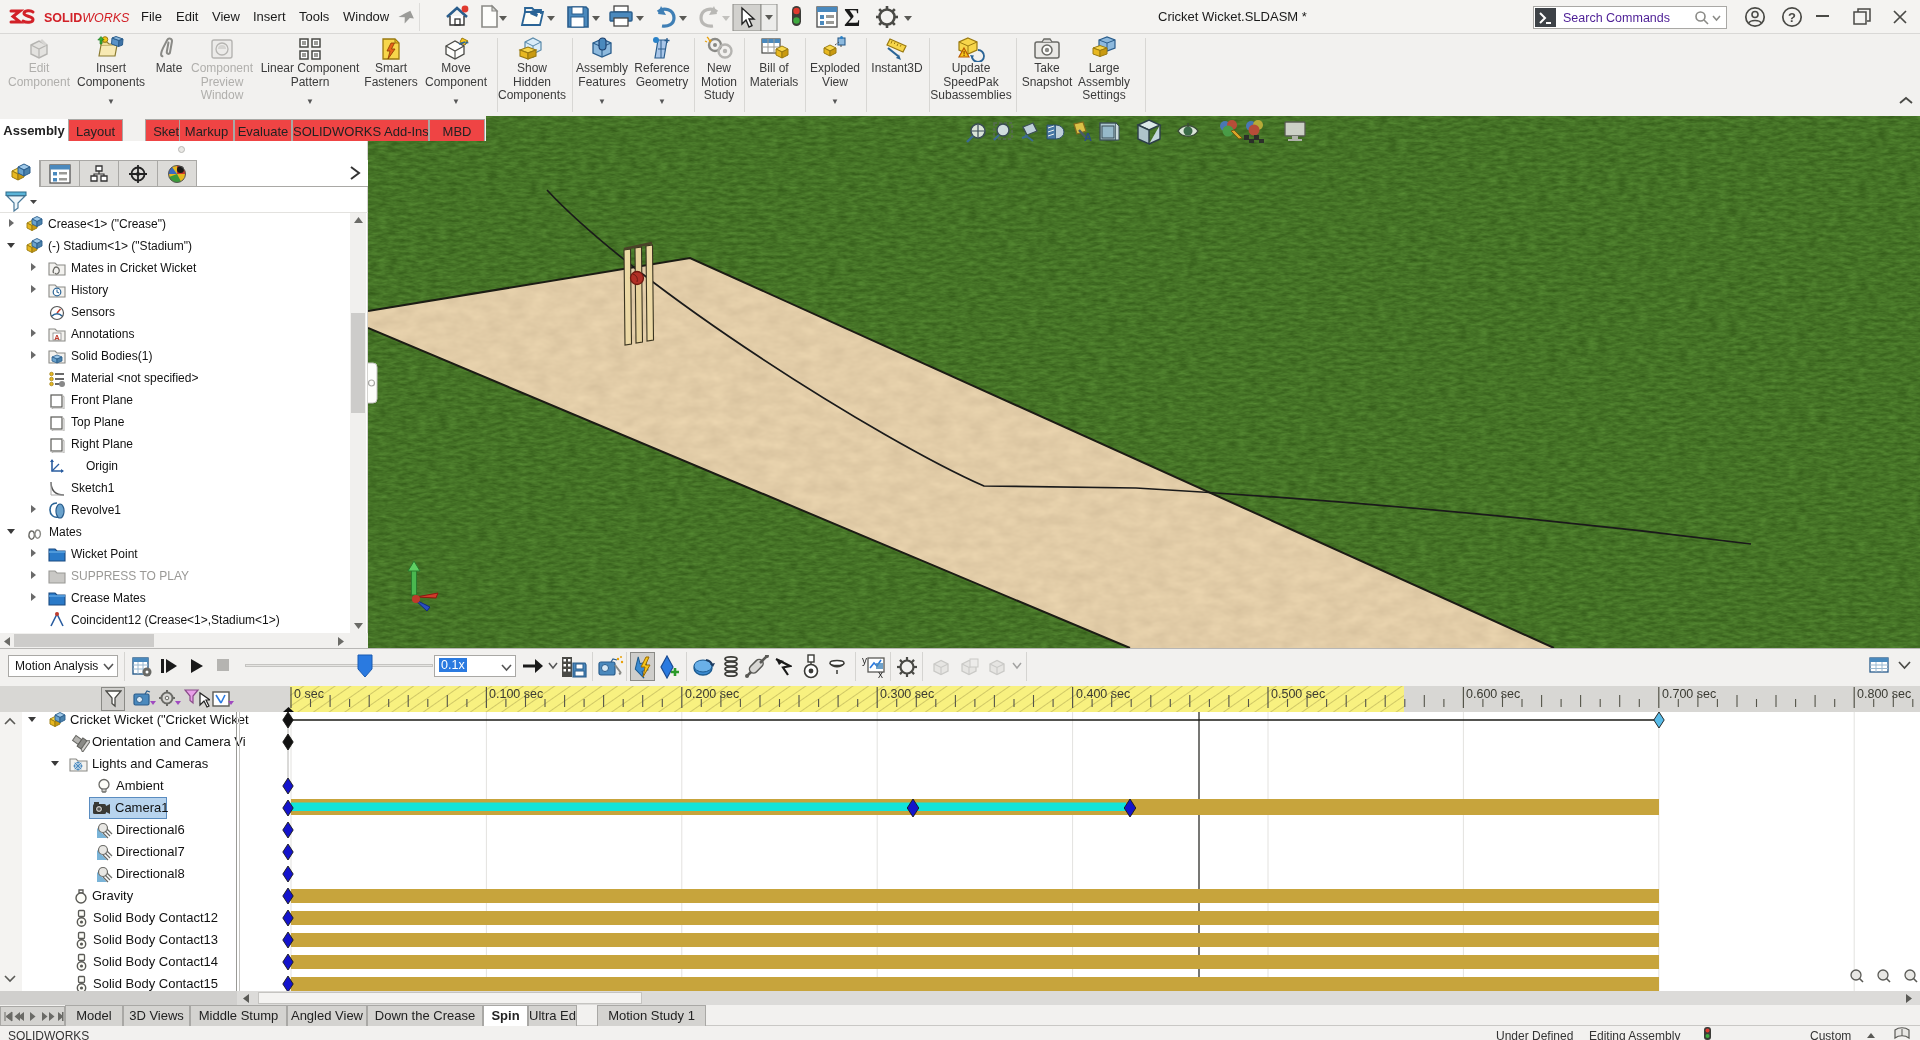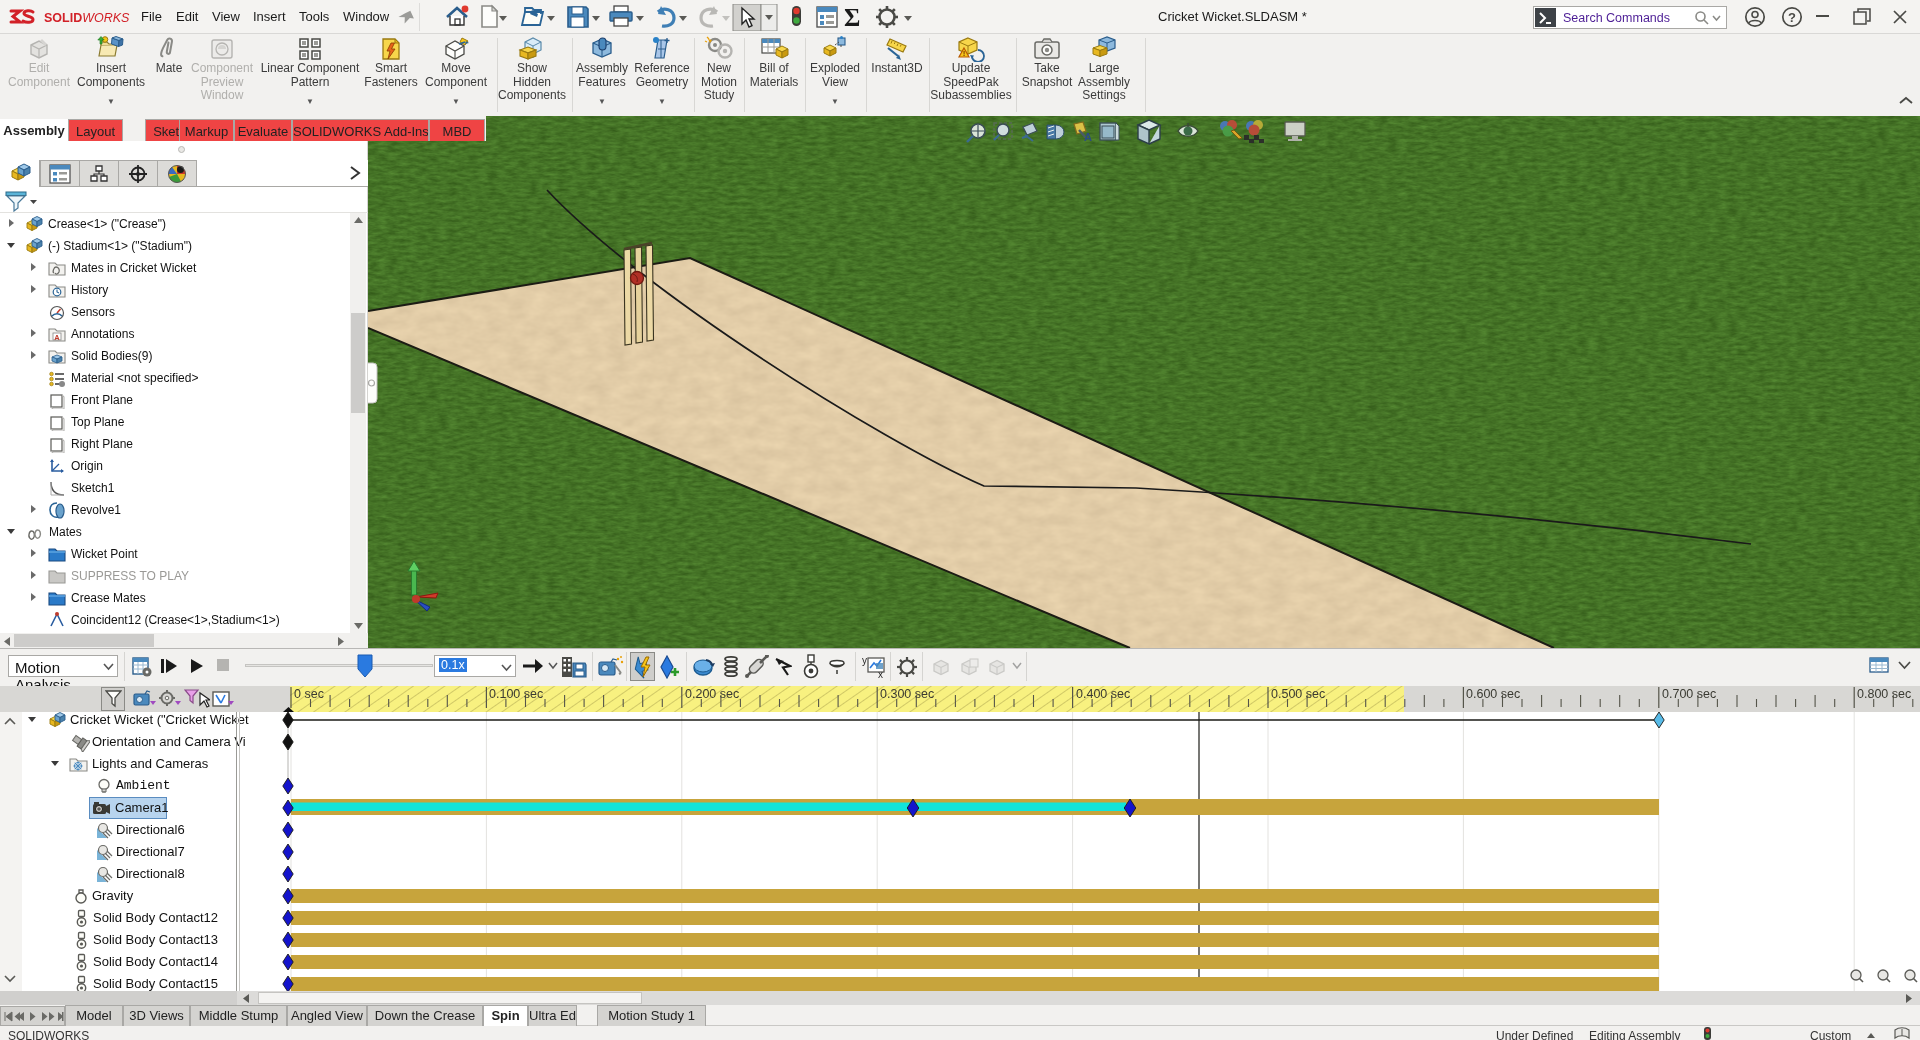--- a/index.html
+++ b/index.html
@@ -697,21 +697,21 @@
       <svg class="ab" style="left:48px;top:2px" width="19" height="18" viewBox="0 0 19 18">
         <use href="#icoAnnot"></use>
       </svg>
       <span class="tx" style="left:71px;">Annotations</span>
     </div>
   <div class="trow" style="top:204px;">
       <span class="arr r" style="left:31px;"></span>
       <svg class="ab" style="left:48px;top:2px" width="19" height="18" viewBox="0 0 19 18">
         <use href="#icoSolid"></use>
       </svg>
-      <span class="tx" style="left:71px;">Solid Bodies(9)</span>
+      <span class="tx" style="left:71px;">Solid Bodies(1)</span>
     </div>
   <div class="trow" style="top:226px;">
       <svg class="ab" style="left:48px;top:2px" width="19" height="18" viewBox="0 0 19 18">
         <use href="#icoMat"></use>
       </svg>
       <span class="tx" style="left:71px;">Material &lt;not specified&gt;</span>
     </div>
   <div class="trow" style="top:248px;">
       <svg class="ab" style="left:48px;top:2px" width="19" height="18" viewBox="0 0 19 18">
         <use href="#icoPlane"></use>
@@ -727,21 +727,21 @@
   <div class="trow" style="top:292px;">
       <svg class="ab" style="left:48px;top:2px" width="19" height="18" viewBox="0 0 19 18">
         <use href="#icoPlane"></use>
       </svg>
       <span class="tx" style="left:71px;">Right Plane</span>
     </div>
   <div class="trow" style="top:314px;">
       <svg class="ab" style="left:48px;top:2px" width="19" height="18" viewBox="0 0 19 18">
         <use href="#icoOrigin"></use>
       </svg>
-      <span class="tx" style="left:71px;">Origin</span>
+      <span class="tx" style="left:86px;">Origin</span>
     </div>
   <div class="trow" style="top:336px;">
       <svg class="ab" style="left:48px;top:2px" width="19" height="18" viewBox="0 0 19 18">
         <use href="#icoSk"></use>
       </svg>
       <span class="tx" style="left:71px;">Sketch1</span>
     </div>
   <div class="trow" style="top:358px;">
       <span class="arr r" style="left:31px;"></span>
       <svg class="ab" style="left:48px;top:2px" width="19" height="18" viewBox="0 0 19 18">
@@ -798,21 +798,21 @@
     <svg class="ab" style="left:4px;top:4px;" width="6" height="9" viewBox="0 0 6 9">
         <path d="M6,0 L0,4.5 L6,9 Z" fill="#6a6a66"></path>
       </svg>
     <div class="ab" style="left:14px;top:1px;width:140px;height:13px;background:#cdccca;"></div>
     <svg class="ab" style="left:338px;top:4px;" width="6" height="9" viewBox="0 0 6 9">
         <path d="M0,0 L6,4.5 L0,9 Z" fill="#6a6a66"></path>
       </svg>
   </div>
 </div>
 <div id="mmbar" class="ab">
-  <div class="ab" style="left:8px;top:6px;width:110px;height:22px;background:#fff;border:1px solid #a9a8a5;font-size:15px;color:#111;padding:3px 0 0 6px;">Motion Analysis
+  <div class="ab" style="left:8px;top:6px;width:110px;height:22px;background:#fff;border:1px solid #a9a8a5;font-size:12px;color:#111;padding:3px 0 0 6px;">Motion Analysis
     <svg class="ab" style="left:94px;top:7px;" width="11" height="8" viewBox="0 0 11 8">
         <path d="M1,1 l4.5,5 4.5,-5" stroke="#555" stroke-width="1.6" fill="none"></path>
       </svg>
   </div>
   <div class="ab" style="left:124px;top:3px;width:1px;height:29px;background:#d5d4d1;"></div>
   <svg class="ab" style="left:131px;top:7px;" width="22" height="22" viewBox="0 0 22 22">
     <rect x="2" y="2" width="15" height="16" fill="#fff" stroke="#2a5d8c" stroke-width="1.4"></rect>
     <rect x="2" y="2" width="15" height="4" fill="#4a89bd"></rect>
     <path d="M2,9 h15 M2,13 h15 M7,6 v12 M12,6 v12" stroke="#9ab8d0" stroke-width="1"></path>
     <circle cx="16" cy="16" r="4.5" fill="#6a6a66"></circle>
@@ -1056,21 +1056,21 @@
         <circle cx="9" cy="11" r="3.6" fill="#fff" stroke="#4a89bd" stroke-width="1"></circle>
         <g stroke="#4a89bd" stroke-width="1">
           <line x1="9" y1="6.4" x2="9" y2="15.6"></line>
           <line x1="4.4" y1="11" x2="13.6" y2="11"></line>
           <line x1="5.8" y1="7.8" x2="12.2" y2="14.2"></line>
           <line x1="12.2" y1="7.8" x2="5.8" y2="14.2"></line>
         </g>
       </svg>
       <span class="tx" style="left:92px;">Lights and Cameras</span>
     </div>
-<div class="mrow" style="top:63px;font-family:Liberation Mono, monospace;">
+<div class="mrow" style="top:63px;">
       <svg class="ab" style="left:95px;top:2px" width="19" height="19" viewBox="0 0 19 19">
         <circle cx="9" cy="7.5" r="5" fill="#fdfdf8" stroke="#6a6a66" stroke-width="1.3"></circle>
         <path d="M7,12 h4 v3 h-4 z" fill="#d5d4d1" stroke="#6a6a66"></path>
         <path d="M7.5,15 h3" stroke="#6a6a66"></path>
       </svg>
       <span class="tx" style="left:116px;">Ambient</span>
     </div>
 <div class="mrow" style="top:85px;">
       <span class="ab" style="left:89px;top:0;width:78px;height:22px;background:#b8d4ee;border:1px solid #5a8cc0;"></span>
       <svg class="ab" style="left:92px;top:2px" width="19" height="19" viewBox="0 0 19 19">

